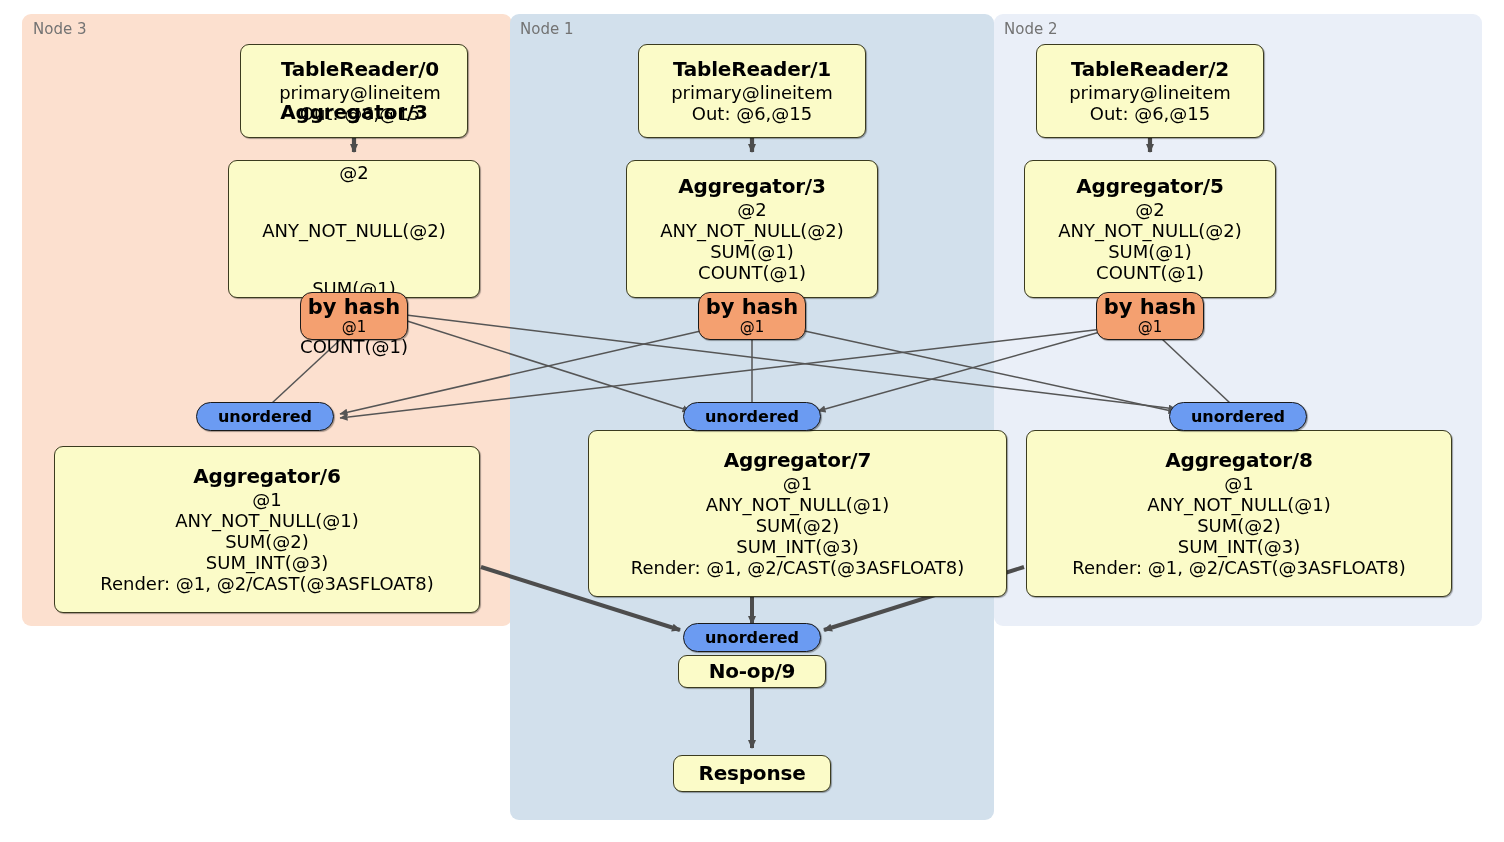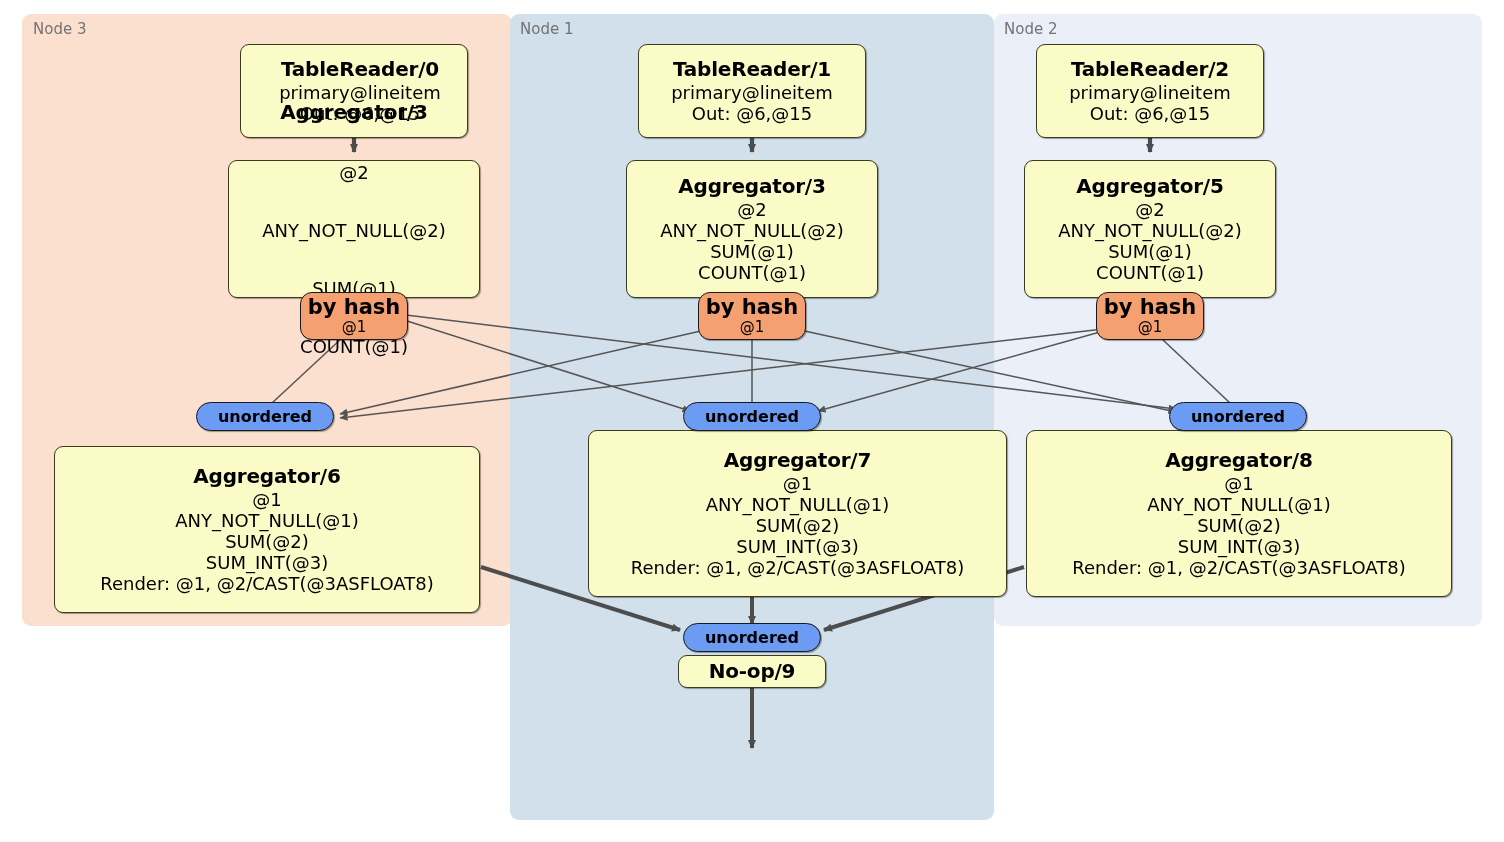--- a/index.html
+++ b/index.html
@@ -279,14 +279,17 @@
   </div>
 
   <div class="pill unordered" style="left:683px; top:623px; width:138px; height:29px;">
     <div class="ptitle">unordered</div>
   </div>
 
   <div class="node" style="left:678px; top:655px; width:148px; height:33px;">
     <div class="title">No-op/9</div>
   </div>
 
+  <div class="node" style="left:673px; top:755px; width:158px; height:37px;">
+    <div class="title">Response</div>
+  </div>
 
 </div>
 
 </body></html>

